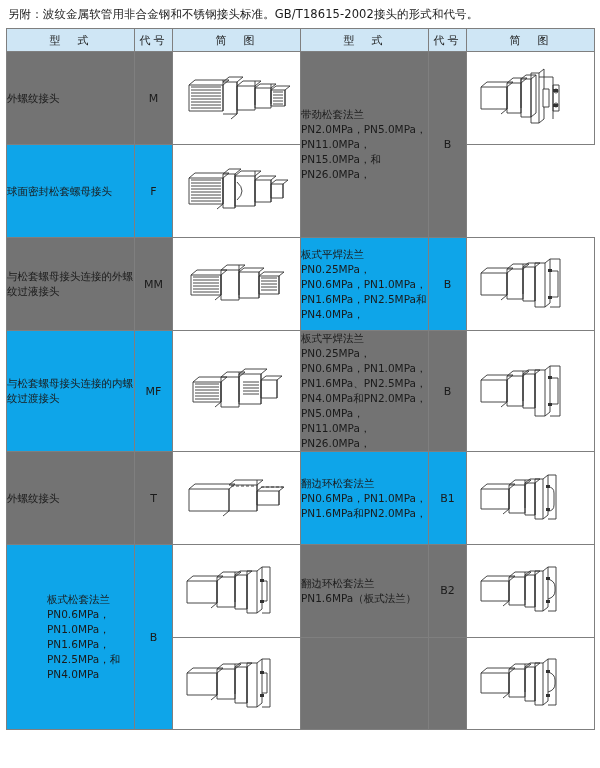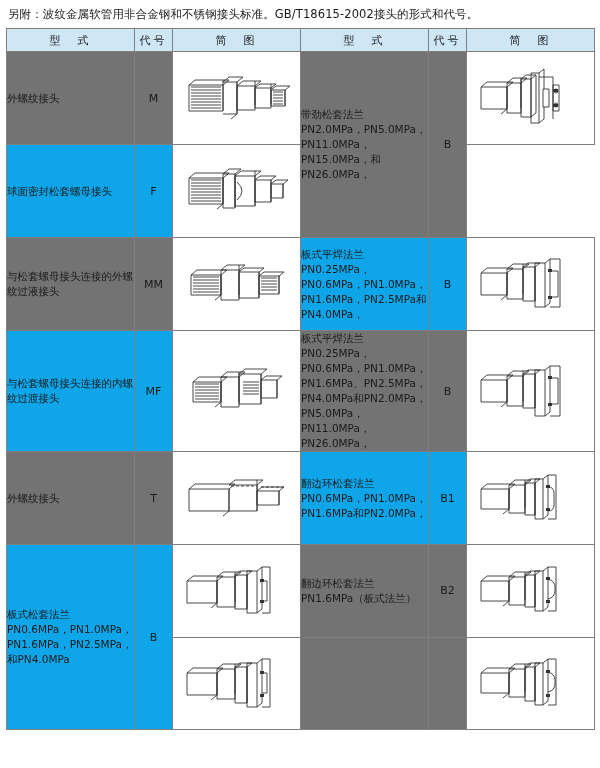--- a/index.html
+++ b/index.html
@@ -300,21 +300,21 @@
           </g>
           <g fill="#333">
                 <rect x="77" y="30" width="4" height="3"></rect>
                 <rect x="77" y="53" width="4" height="3"></rect>
               </g>
         </svg>
       </td>
     </tr>
 
     <tr>
-      <td class="namecell yellow" rowspan="2" style="height: 184px; white-space: pre-line;">板式松套法兰
+      <td class="namecell yellow" rowspan="2" style="height: 184px; white-space: pre-line; padding-left: 40px;">板式松套法兰
 PN0.6MPa，PN1.0MPa，PN1.6MPa，PN2.5MPa，和PN4.0MPa</td>
       <td class="codecell yellow" rowspan="2">B</td>
       <td class="figcell">
         <svg width="124" height="88" viewBox="0 0 124 88">
           <g fill="none" stroke="#333" stroke-width="0.9">
             <path d="M12 34 h30 v22 h-30 z"></path>
             <path d="M12 34 l6 -5 h30 l-6 5 v22 l-6 5"></path>
             <path d="M42 30 h18 v30 h-18 z"></path>
             <path d="M42 30 l6 -5 h18 l-6 5"></path>
             <path d="M60 25 v30"></path>

